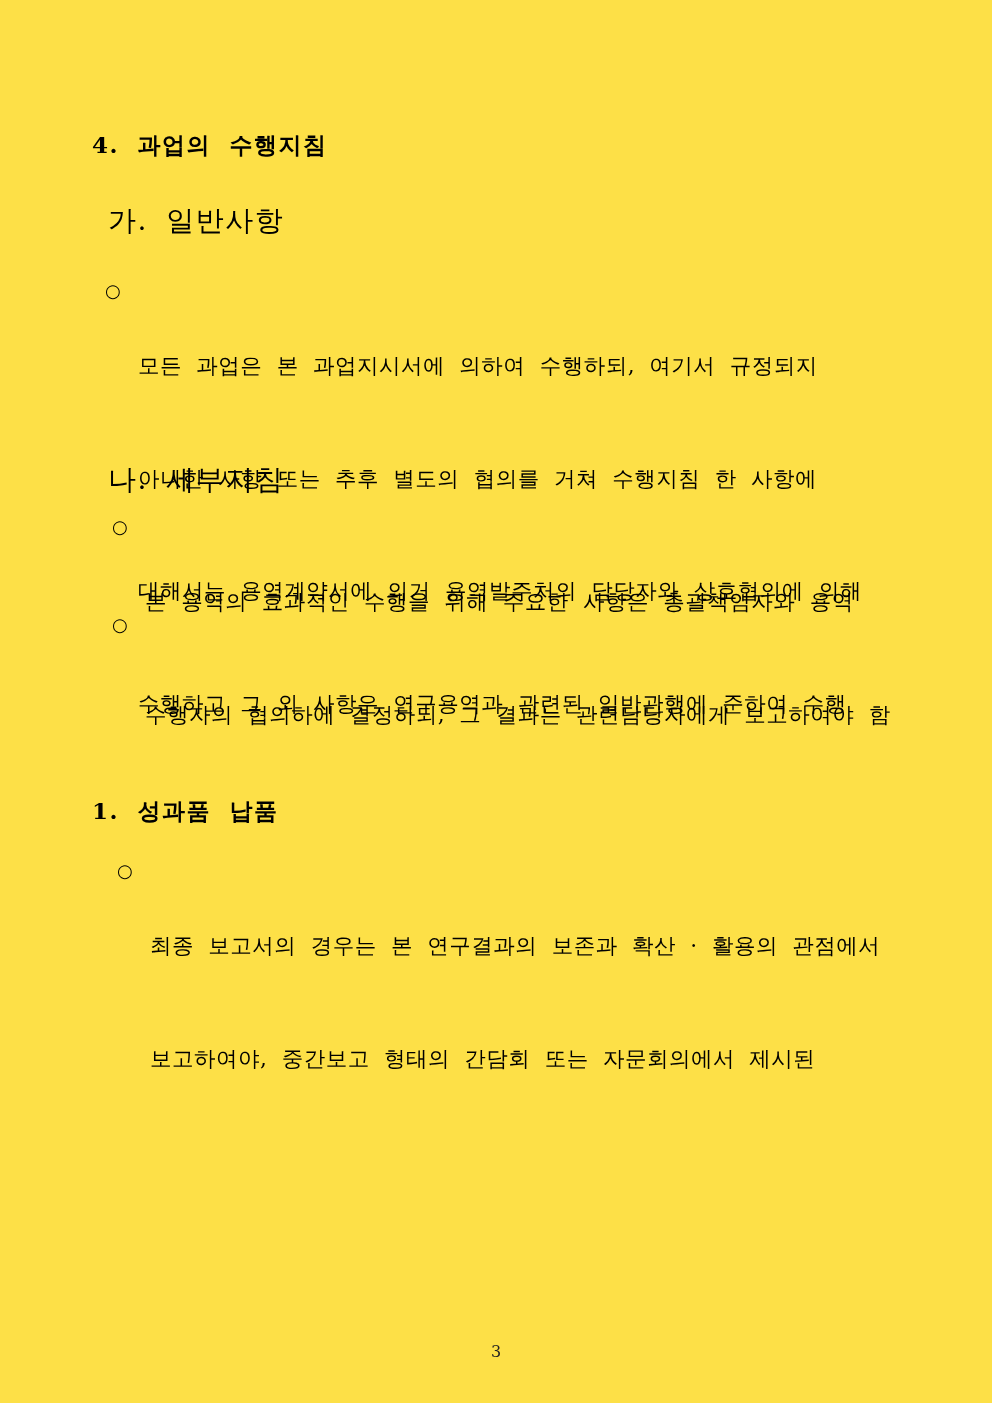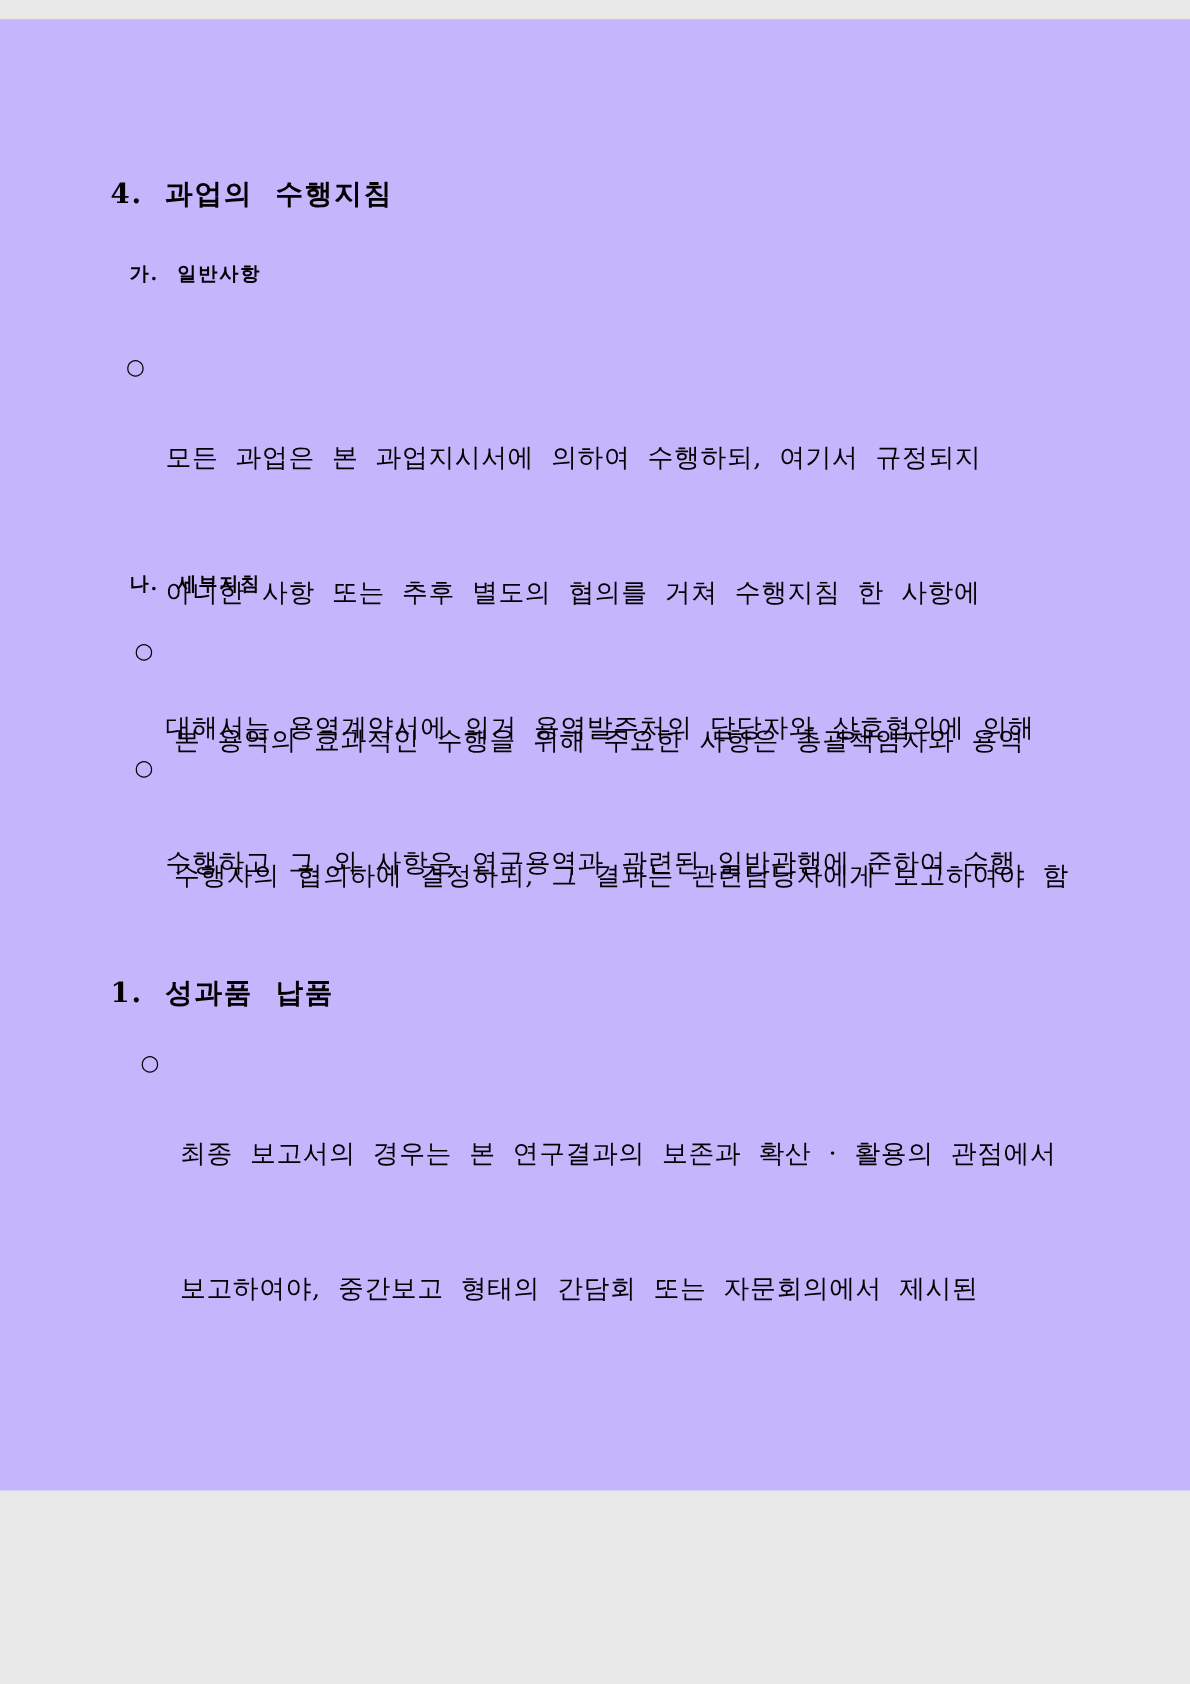--- a/index.html
+++ b/index.html
@@ -3,39 +3,39 @@
 <meta charset="utf-8">
 <style>
   html, body {
     margin: 0;
     padding: 0;
     background: #e8e8e8;
   }
   .page {
     position: relative;
     width: 992px;
-    height: 1226px;
-    background: #c4b5fd;
-    margin: 16px auto;
+    height: 1403px;
+    background: #fde047;
+    margin: 0 auto;
     font-family: "DejaVu Serif", "Liberation Serif", serif;
     color: #000000;
     overflow: hidden;
   }
   .heading-num {
     position: absolute;
     font-size: 23px;
     font-weight: bold;
     letter-spacing: 1.5px;
     word-spacing: 9px;
     white-space: pre;
   }
   .heading-sub {
     position: absolute;
-    font-size: 16px;
-    font-weight: bold;
+    font-size: 28px;
+    font-weight: normal;
     letter-spacing: 1.5px;
     word-spacing: 8px;
     white-space: pre;
   }
   .bullet {
     position: absolute;
     display: flex;
     align-items: flex-start;
   }
   .bullet .marker {

